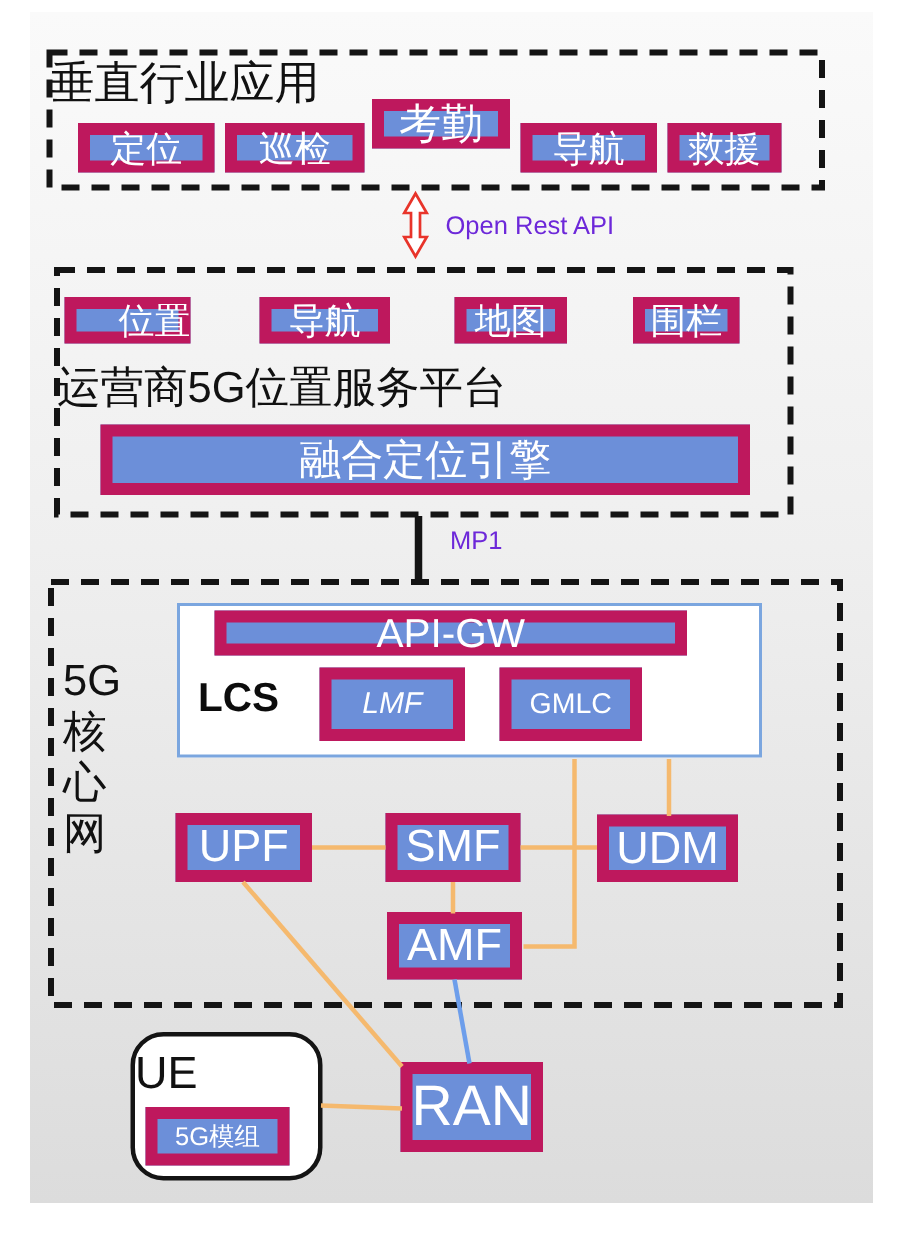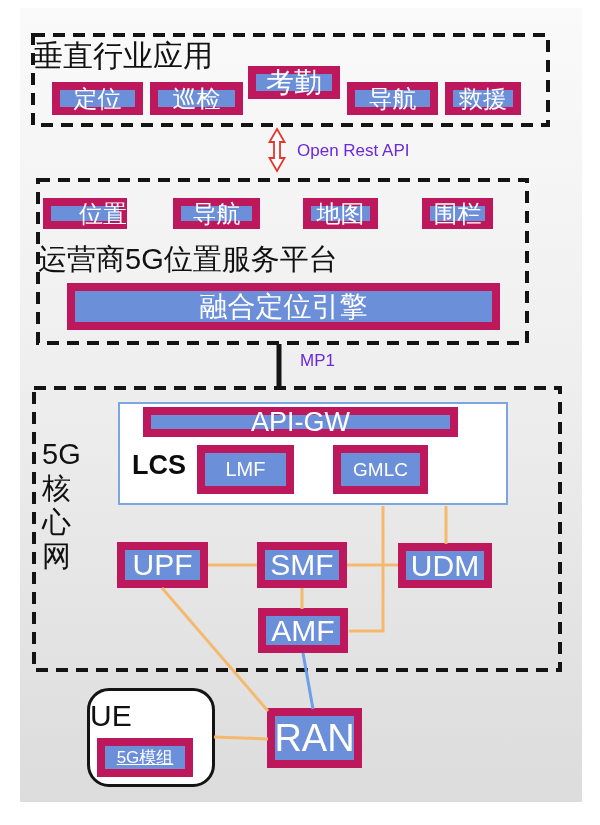--- a/index.html
+++ b/index.html
@@ -61,32 +61,32 @@
   <div class="abs layer title-cn" style="left:42px;top:437px;width:66px;font-size:29px;line-height:34px;text-align:left;">
     <div>5G</div>
     <div>核</div>
     <div>心</div>
     <div>网</div>
   </div>
 
   <div class="abs layer lcs-box" style="left:118px;top:402px;width:390px;height:103px;">
     <div class="abs node" style="left:23px;top:3px;width:315px;height:30px;font-size:27px;">API-GW</div>
     <div class="abs lcs-text" style="left:12px;top:46px;font-size:27px;">LCS</div>
-    <div class="abs node" style="left:77px;top:41px;width:97px;height:49px;font-size:20px;">LMF</div>
+    <div class="abs node" style="left:93px;top:41px;width:97px;height:49px;font-size:20px;font-style:italic;">LMF</div>
     <div class="abs node" style="left:213px;top:41px;width:95px;height:49px;font-size:19px;">GMLC</div>
   </div>
 
   <div class="abs layer node" style="left:117px;top:542px;width:91px;height:46px;font-size:30px;">UPF</div>
   <div class="abs layer node" style="left:257px;top:542px;width:90px;height:46px;font-size:30px;">SMF</div>
   <div class="abs layer node" style="left:398px;top:543px;width:94px;height:45px;font-size:30px;">UDM</div>
   <div class="abs layer node" style="left:258px;top:608px;width:90px;height:45px;font-size:30px;">AMF</div>
 
   <div class="abs layer ue-box" style="left:87px;top:688px;width:128px;height:99px;">
     <div class="abs title-cn" style="left:0;top:8px;width:122px;font-size:30px;">UE</div>
-    <div class="abs node" style="left:7px;top:47px;width:96px;height:39px;font-size:17px;text-decoration:underline;">5G模组</div>
+    <div class="abs node" style="left:7px;top:47px;width:96px;height:39px;font-size:17px;">5G模组</div>
   </div>
 
   <div class="abs layer node" style="left:267px;top:708px;width:95px;height:60px;font-size:38px;">RAN</div>
 
   <svg id="overlay" width="600" height="825" viewBox="0 0 600 825">
 
     <rect x="33" y="35" width="515" height="90" fill="none" stroke-width="4" stroke-dasharray="12 8" stroke="#141414"></rect>
     <rect x="38" y="180" width="489" height="163" fill="none" stroke-width="4" stroke-dasharray="12 8" stroke="#141414"></rect>
     <rect x="34" y="388" width="526" height="282" fill="none" stroke-width="4" stroke-dasharray="12 8" stroke="#141414"></rect>
 

